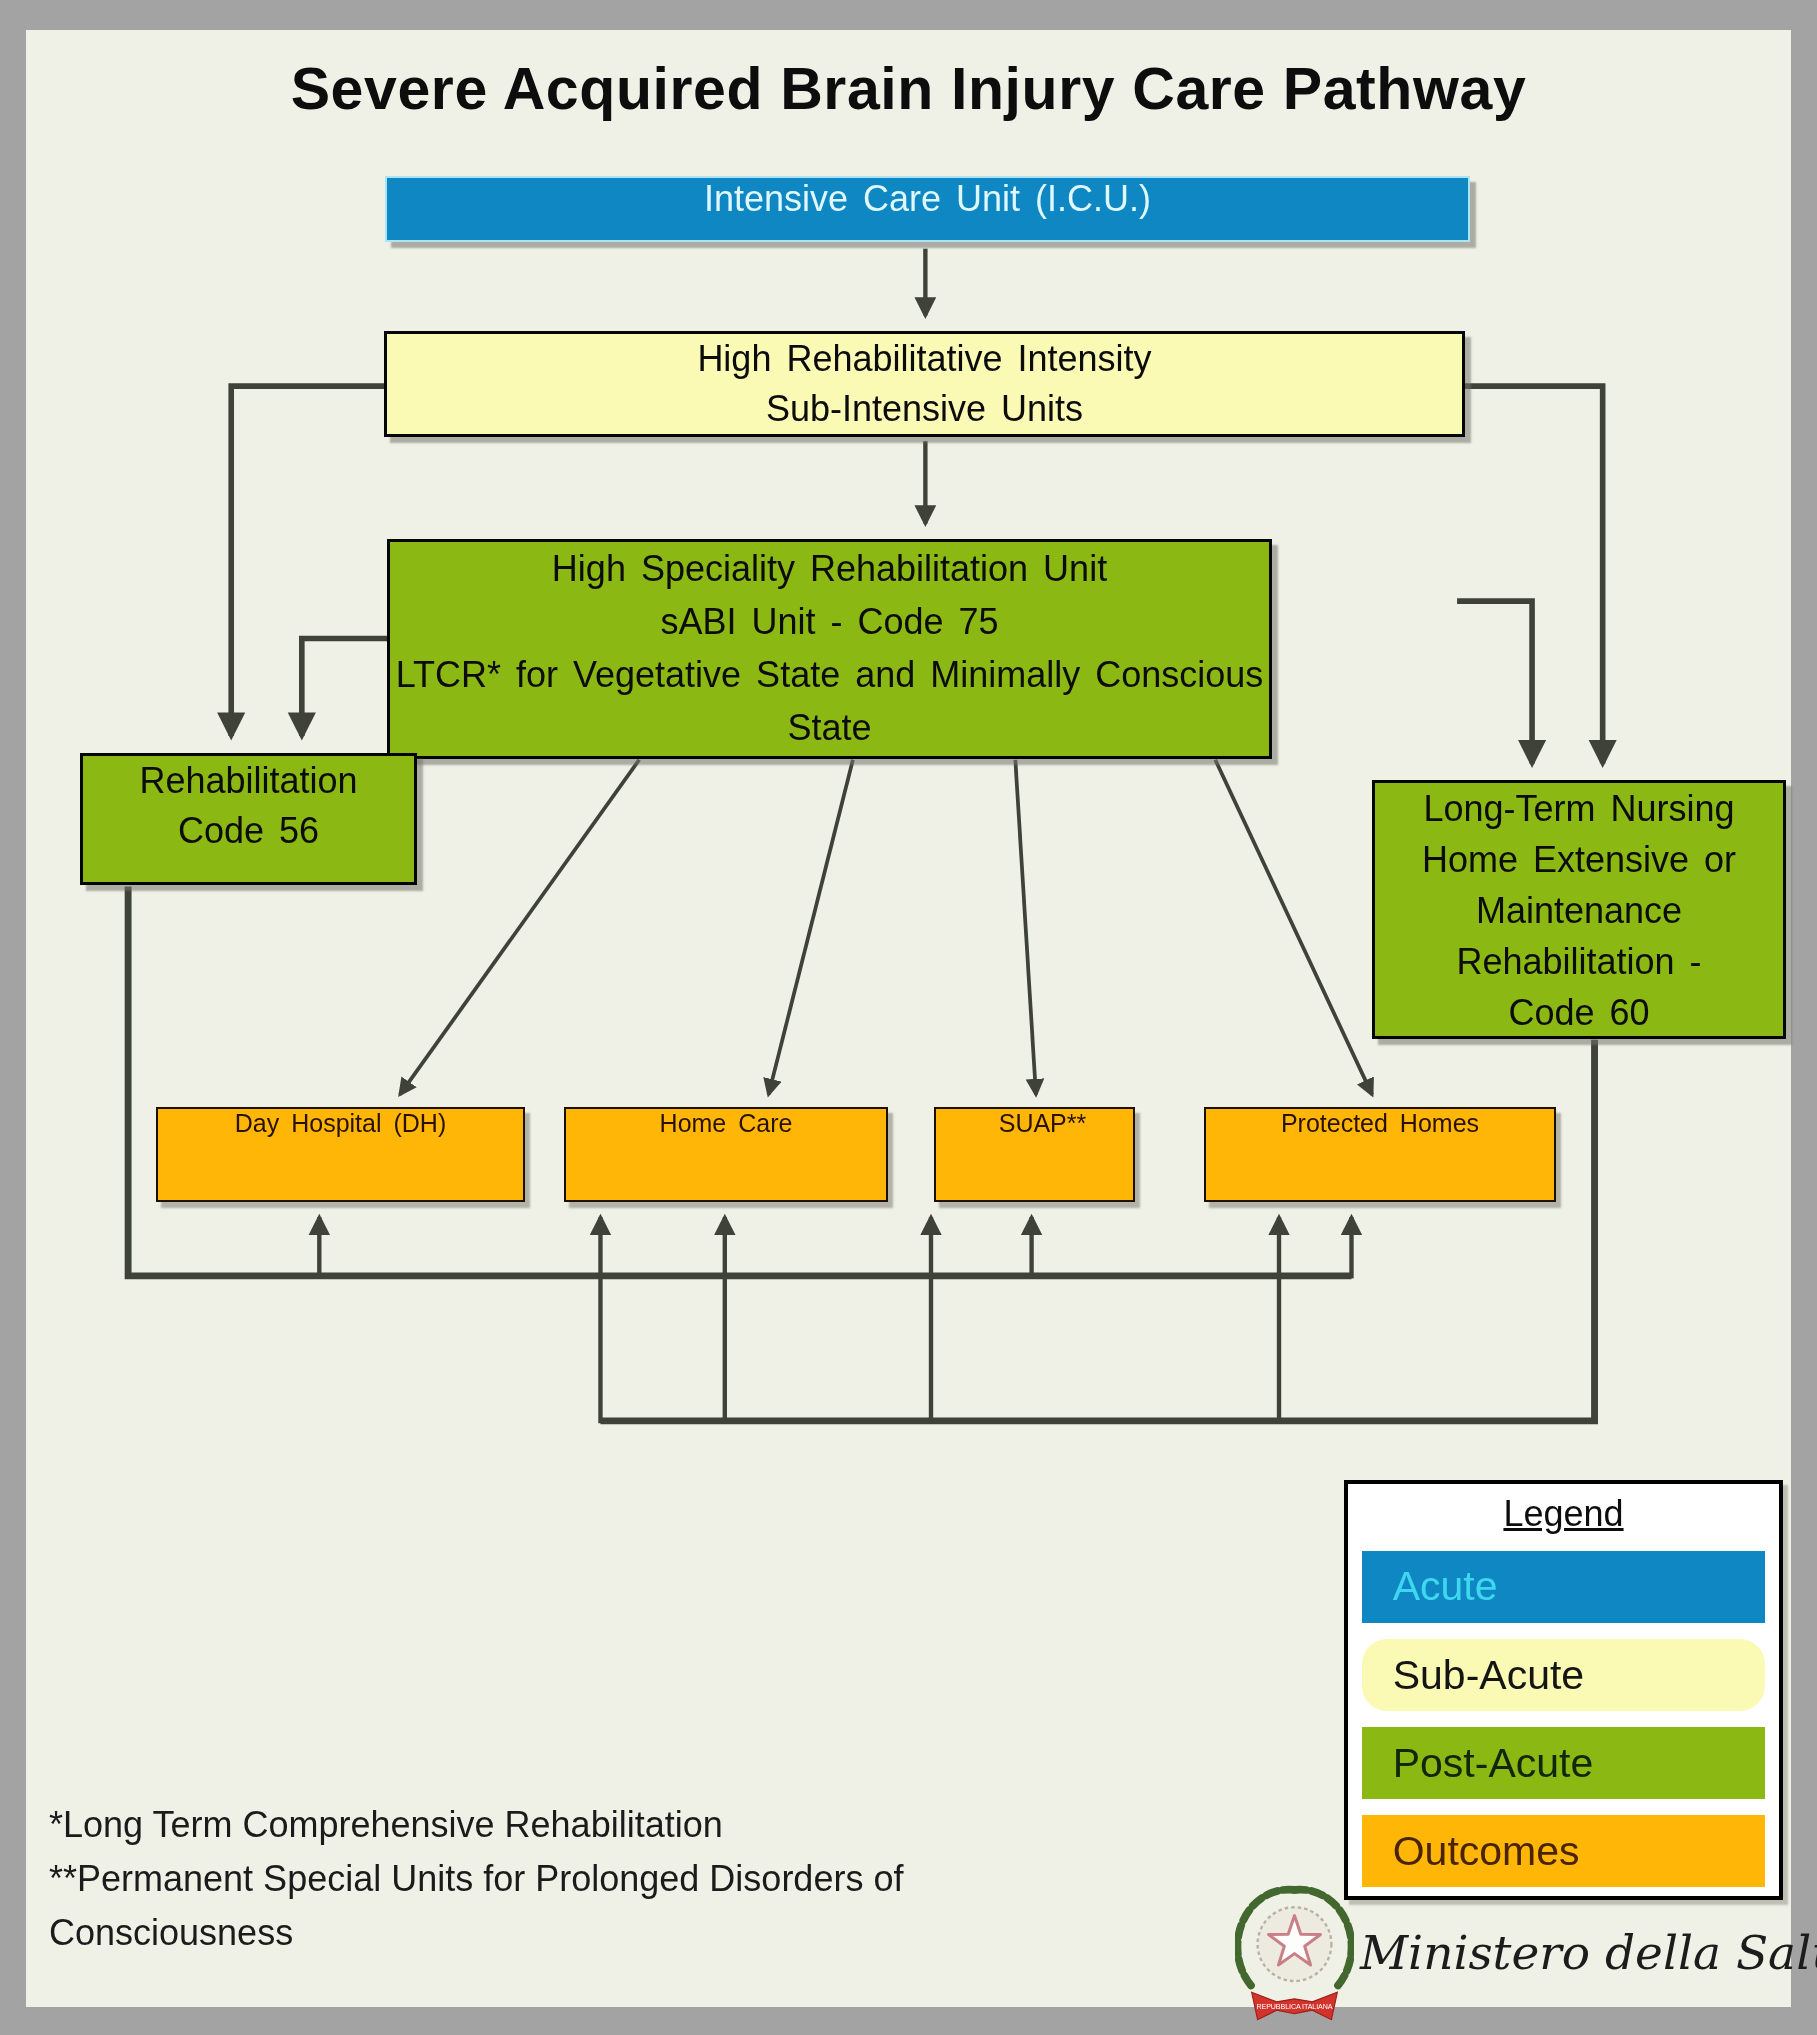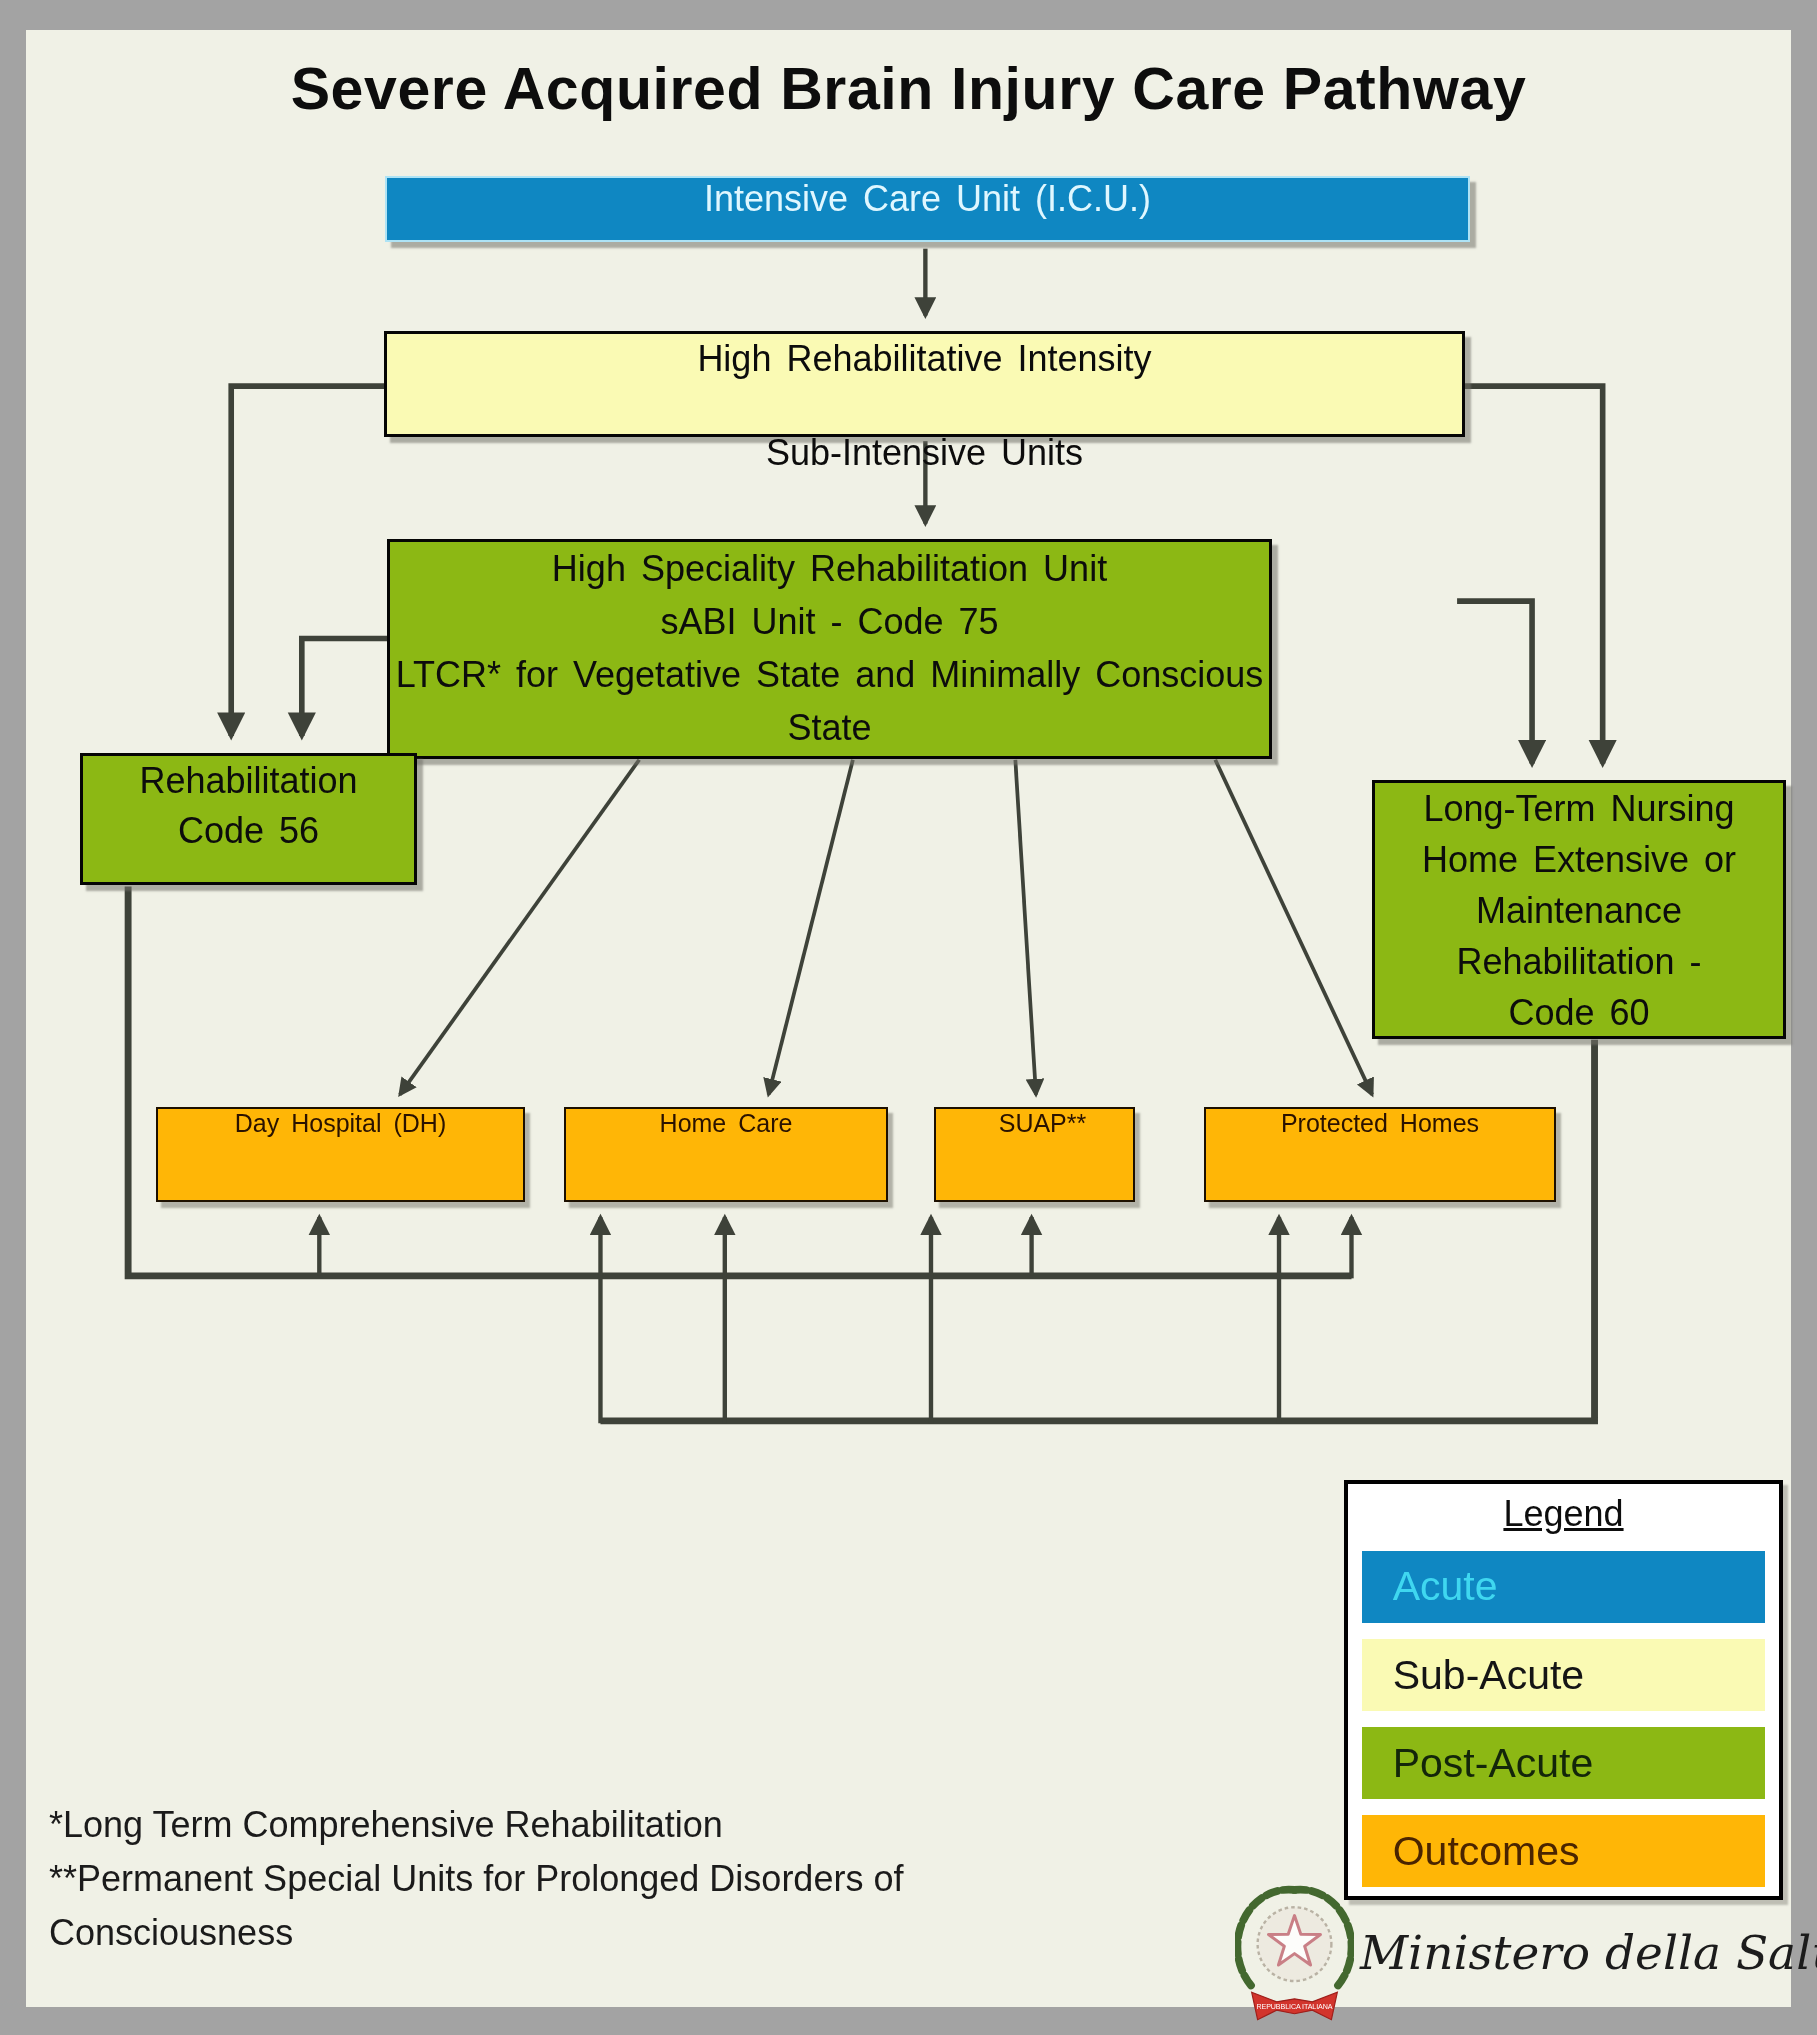--- a/index.html
+++ b/index.html
@@ -36,21 +36,21 @@
   .fill-postacute{background:#8CB814;}
   .fill-outcomes{background:#FFB606;}
 
   #node-icu{
     left:385px;top:176px;width:1085px;height:66px;
     border:2.5px solid #AEE3F5;
     color:#DFF7FF;
   }
   #node-subintensive{
     left:384px;top:331px;width:1081px;height:106px;
-    border:3.1px solid #050505;line-height:50px;gap:44px;
+    border:3.1px solid #050505;line-height:50px;
   }
   #node-hsru{
     left:387px;top:539px;width:885px;height:220px;
     border:3.1px solid #050505;line-height:53px;
   }
   #node-rehab56{
     left:80px;top:753px;width:337px;height:132px;
     border:3.1px solid #050505;line-height:50px;
   }
   #node-ltnh60{
@@ -81,21 +81,21 @@
   #legend .legend-title{
     text-align:center;font-size:36px;color:#0d0d0d;
     margin-top:8.7px;text-decoration:underline;
   }
   .legend-row{
     margin:16.2px 13.7px 0 13.7px;height:72px;
     display:flex;align-items:center;
     font-size:41px;padding-left:31px;box-sizing:border-box;
   }
   .lt-acute{color:#3FD7F0;}
-  .lt-dark{color:#151515;}
+  .lt-dark{color:#151515;border-radius:25px;}
   .lt-green{color:#13260A;}
   .lt-brown{color:#4A2400;}
 
   
   #footnotes{
     position:absolute;left:49px;top:1798px;width:1012px;
     font-size:36px;color:#1b1b1b;line-height:54px;
   }
   #footnotes p{margin:0;}
 

